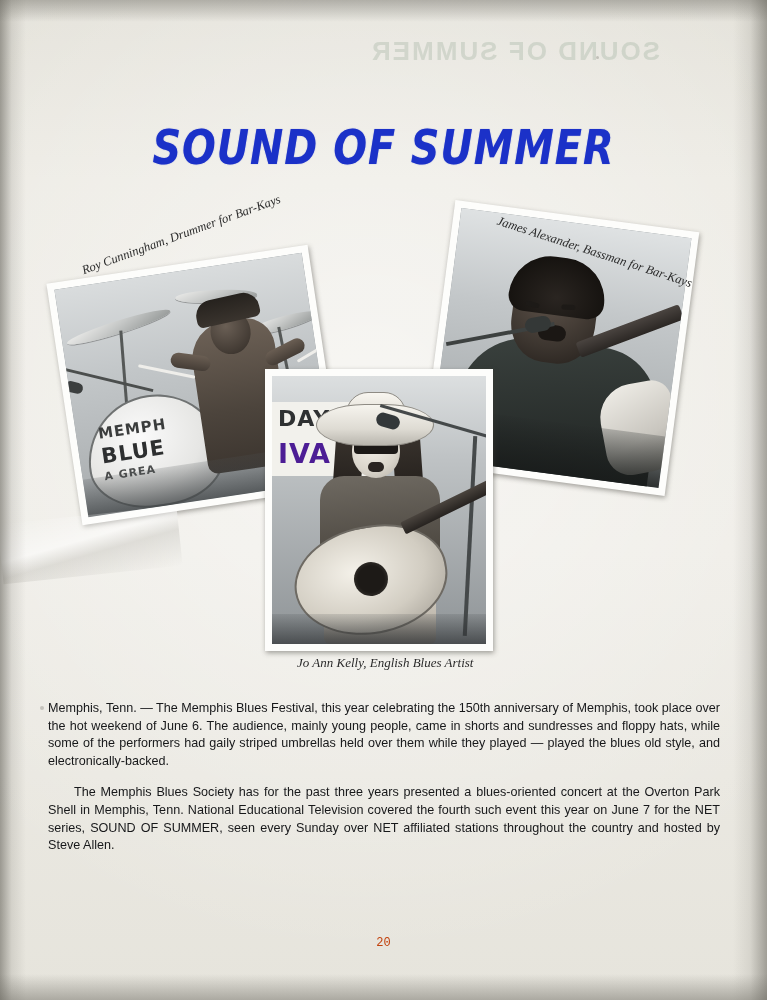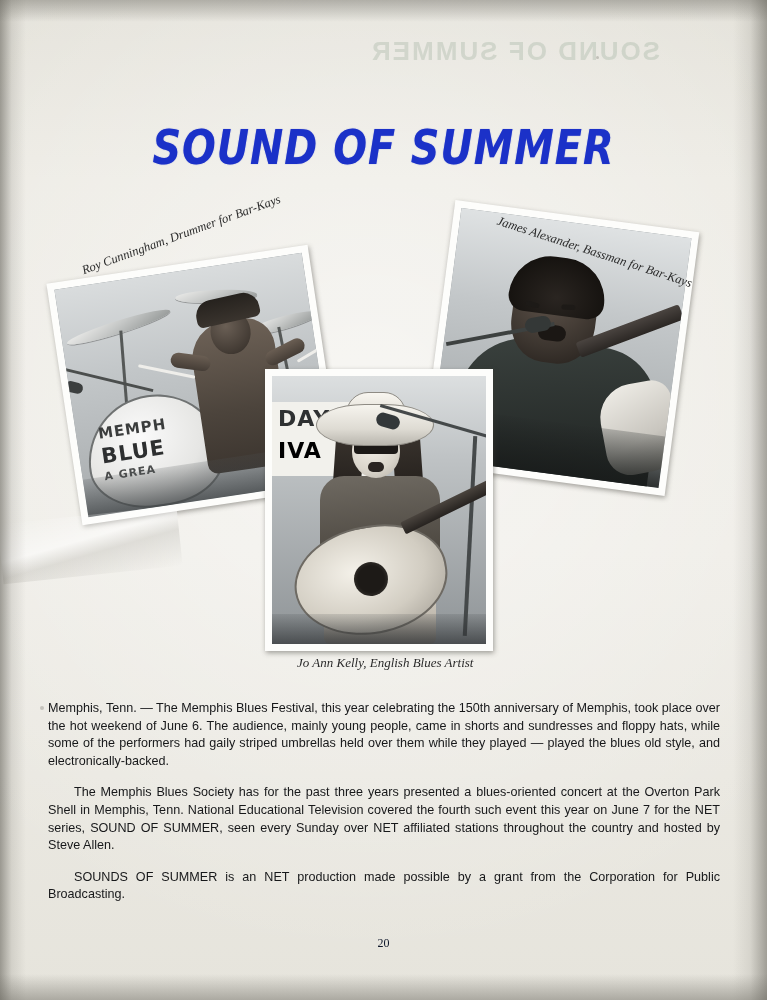--- a/index.html
+++ b/index.html
@@ -290,21 +290,21 @@
     position:absolute; left:0; top:26px; width:112px; height:74px;
     background:#f2f1ec; border-right: 2px solid #9a9c99;
   }
   .banner-t1 {
     position:absolute; left:6px; top:30px;
     font-family:"DejaVu Sans", sans-serif; font-weight:bold; font-size:22px; color:#2f3132;
     letter-spacing:1px;
   }
   .banner-t2 {
     position:absolute; left:6px; top:62px;
-    font-family:"DejaVu Sans", sans-serif; font-weight:bold; font-size:22px; color:#000000;
+    font-family:"DejaVu Sans", sans-serif; font-weight:bold; font-size:27px; color:#4c1d95;
     letter-spacing:1px;
   }
   .jo-hat {
     position:absolute; left:44px; top:28px; width:116px; height:40px;
     background: linear-gradient(180deg,#f6f4ee 0%, #dedbd3 60%, #b9b6ae 100%);
     border-radius: 60px / 26px;
     border: 1px solid #8e8b84;
   }
   .jo-hat-top {
     position:absolute; left:74px; top:16px; width:58px; height:26px;
@@ -402,22 +402,22 @@
   .body-text p.indent {
     text-indent: 26px;
   }
   .page-number {
     position: absolute;
     top: 936px;
     left: 0;
     width: 767px;
     text-align: center;
     font-size: 12px;
-    color: #0f172a;
-    font-family: Liberation Serif, serif;
+    color: #c2410c;
+    font-family: Liberation Mono, monospace;
   }
   .speck {
     position:absolute;
     background: rgba(120,118,108,0.35);
     border-radius: 50%;
   }
 </style>
 </head>
 <body>
 
@@ -499,21 +499,20 @@
     </div>
 
     <div class="caption cap-left">Roy Cunningham, Drummer for Bar-Kays</div>
     <div class="caption cap-right">James Alexander, Bassman for Bar-Kays</div>
     <div class="caption cap-center">Jo Ann Kelly, English Blues Artist</div>
   </div>
 
   <div class="body-text">
     <p>Memphis, Tenn. — The Memphis Blues Festival, this year celebrating the 150th anniversary of Memphis, took place over the hot weekend of June 6. The audience, mainly young people, came in shorts and sundresses and floppy hats, while some of the performers had gaily striped umbrellas held over them while they played — played the blues old style, and electronically-backed.</p>
     <p class="indent">The Memphis Blues Society has for the past three years presented a blues-oriented concert at the Overton Park Shell in Memphis, Tenn. National Educational Television covered the fourth such event this year on June 7 for the NET series, SOUND OF SUMMER, seen every Sunday over NET affiliated stations throughout the country and hosted by Steve Allen.</p>
-    <p class="indent">SOUNDS OF SUMMER is an NET production made possible by a grant from the Corporation for Public Broadcasting.</p>
   </div>
 
   <div class="page-number">20</div>
 
   <div class="crease"></div>
   <div class="speck" style="left:40px; top:706px; width:4px; height:4px;"></div>
   <div class="speck" style="left:596px; top:56px; width:3px; height:3px;"></div>
   <div class="edge-shadow-left"></div>
   <div class="edge-shadow-right"></div>
   <div class="edge-shadow-top"></div>

